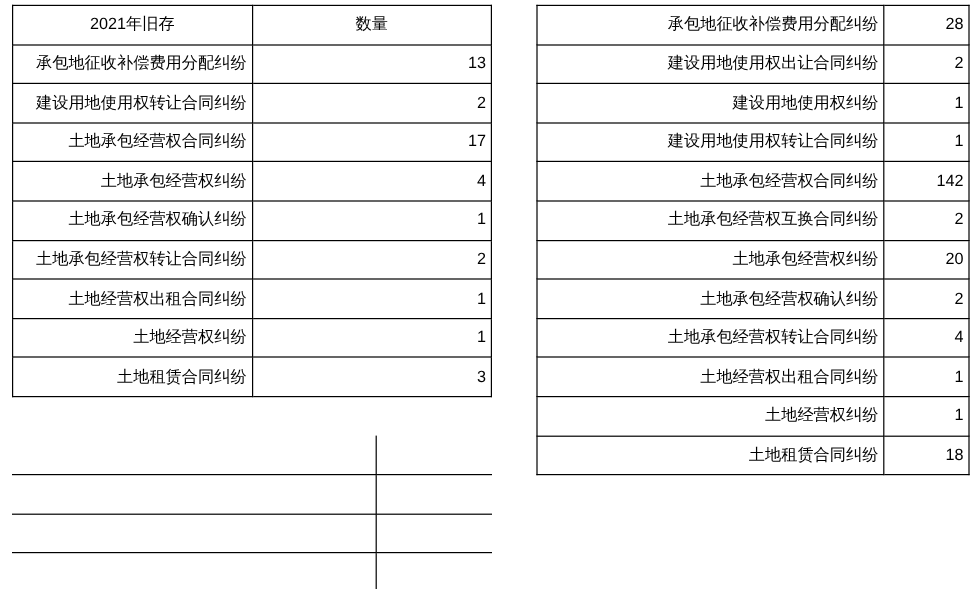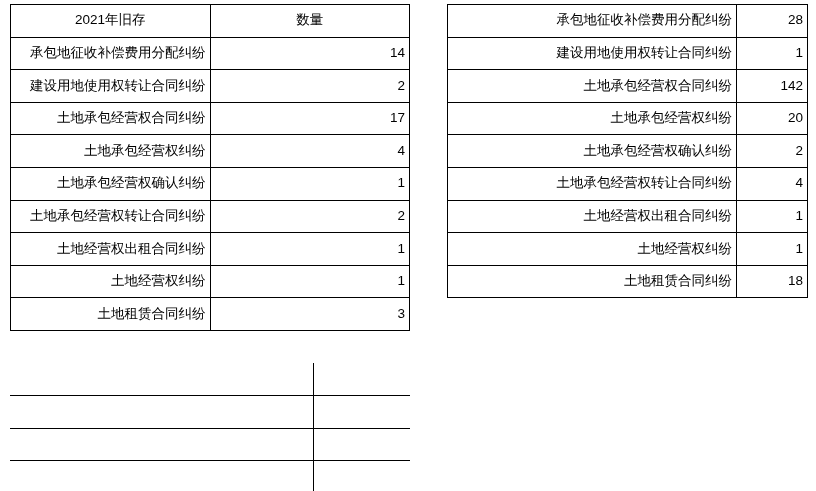--- a/index.html
+++ b/index.html
@@ -88,21 +88,21 @@
 <div class="sheet">
 
   <table class="grid" id="left-table">
     <tbody>
       <tr>
         <td class="head">2021年旧存</td>
         <td class="head">数量</td>
       </tr>
       <tr>
         <td class="label">承包地征收补偿费用分配纠纷</td>
-        <td class="num">14</td>
+        <td class="num">13</td>
       </tr>
       <tr>
         <td class="label">建设用地使用权转让合同纠纷</td>
         <td class="num">2</td>
       </tr>
       <tr>
         <td class="label">土地承包经营权合同纠纷</td>
         <td class="num">17</td>
       </tr>
       <tr>
@@ -153,28 +153,40 @@
     </tbody>
   </table>
 
   <table class="grid" id="right-table">
     <tbody>
       <tr>
         <td class="label">承包地征收补偿费用分配纠纷</td>
         <td class="num">28</td>
       </tr>
       <tr>
+        <td class="label">建设用地使用权出让合同纠纷</td>
+        <td class="num">2</td>
+      </tr>
+      <tr>
+        <td class="label">建设用地使用权纠纷</td>
+        <td class="num">1</td>
+      </tr>
+      <tr>
         <td class="label">建设用地使用权转让合同纠纷</td>
         <td class="num">1</td>
       </tr>
       <tr>
         <td class="label">土地承包经营权合同纠纷</td>
         <td class="num">142</td>
       </tr>
       <tr>
+        <td class="label">土地承包经营权互换合同纠纷</td>
+        <td class="num">2</td>
+      </tr>
+      <tr>
         <td class="label">土地承包经营权纠纷</td>
         <td class="num">20</td>
       </tr>
       <tr>
         <td class="label">土地承包经营权确认纠纷</td>
         <td class="num">2</td>
       </tr>
       <tr>
         <td class="label">土地承包经营权转让合同纠纷</td>
         <td class="num">4</td>

